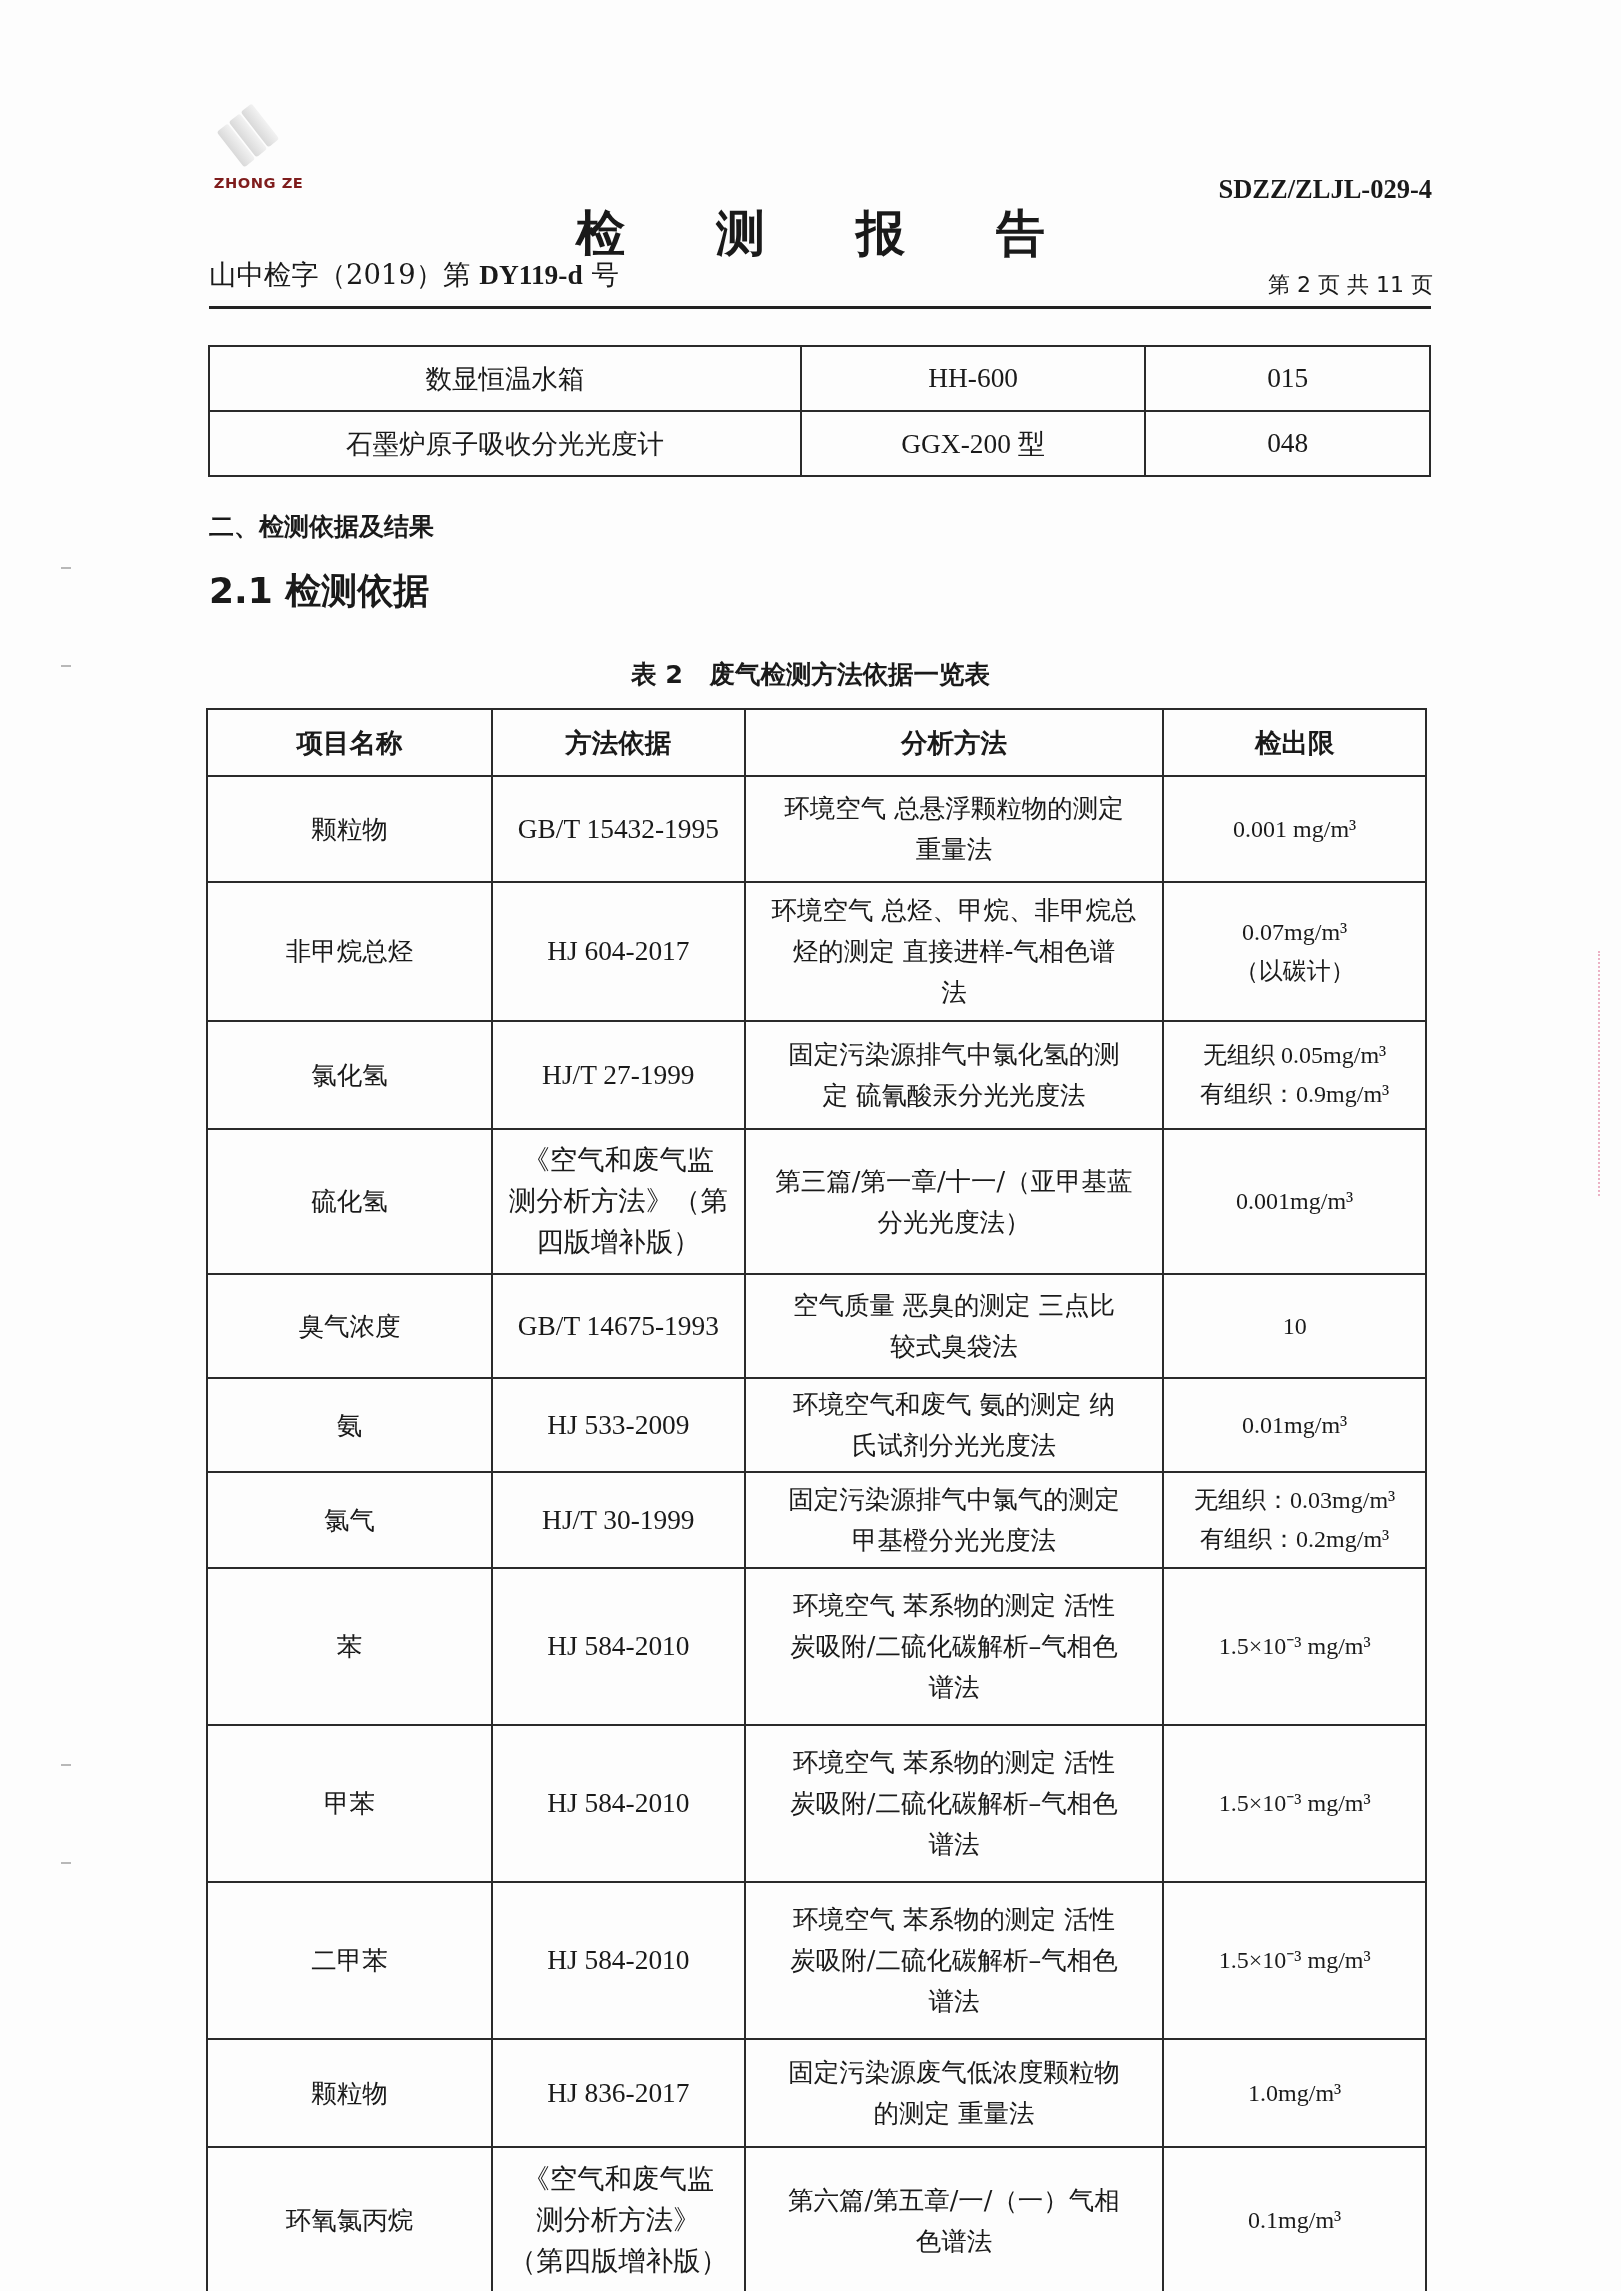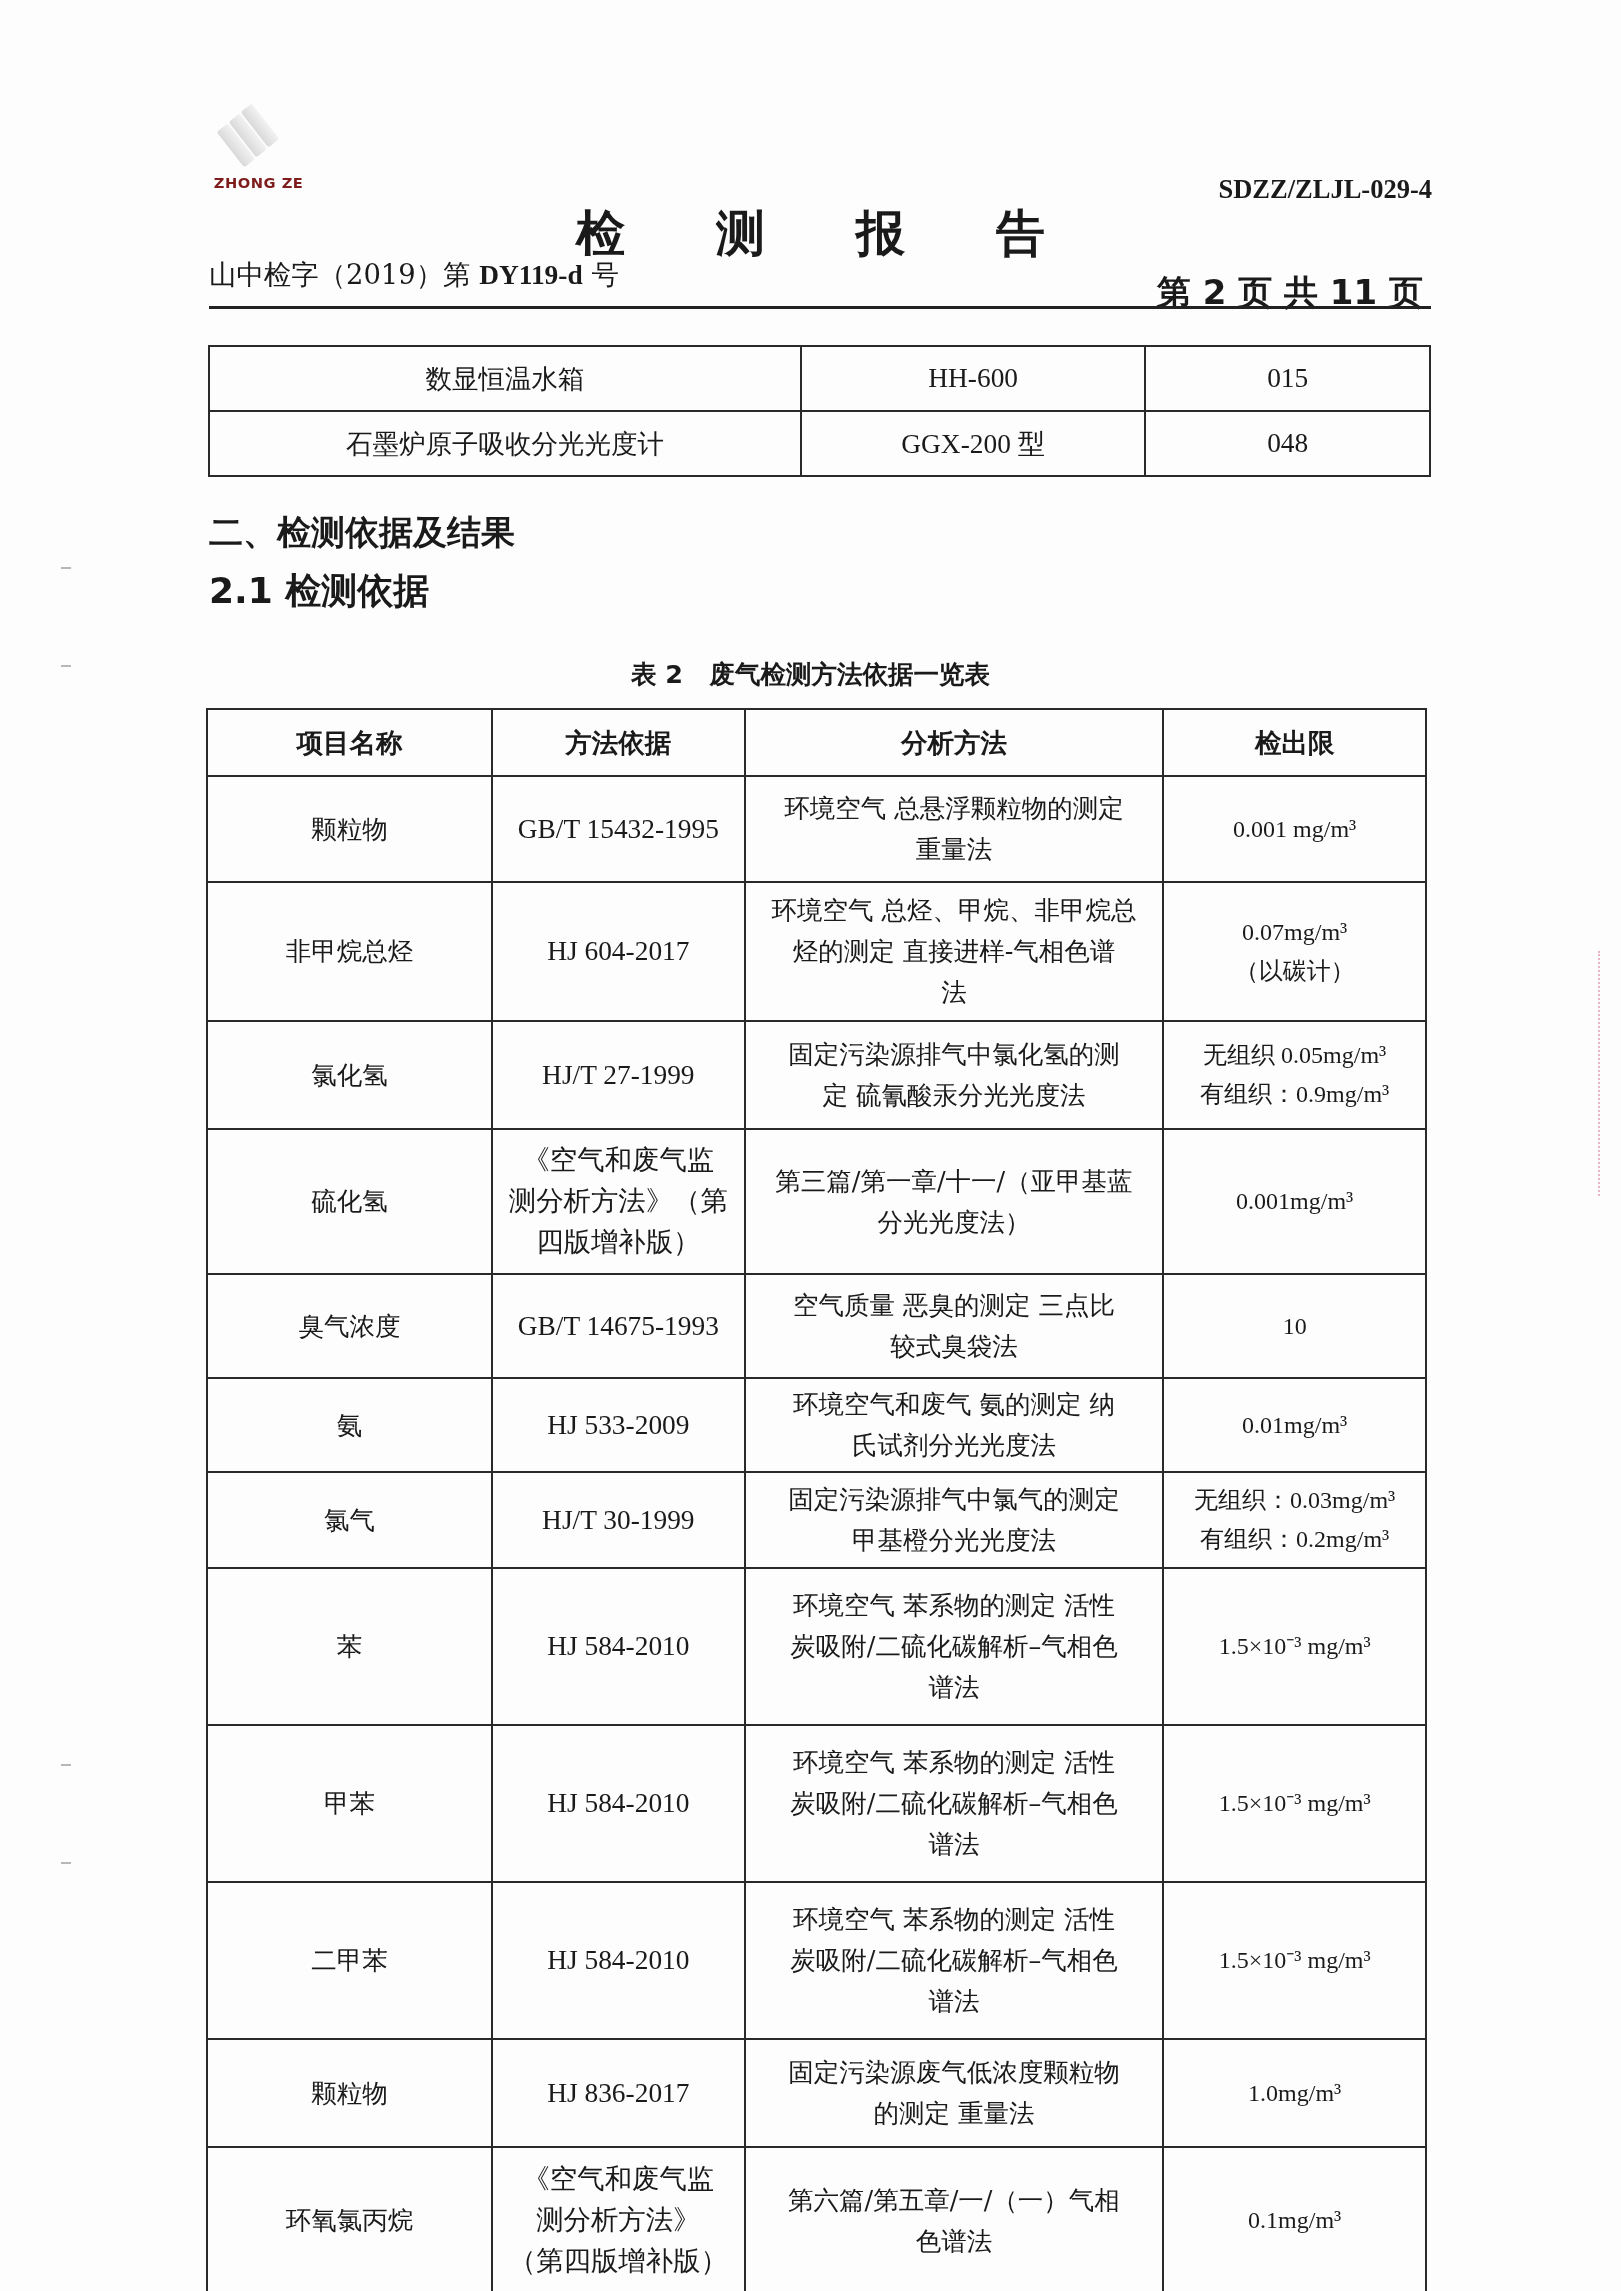--- a/index.html
+++ b/index.html
@@ -26,34 +26,34 @@
     position: absolute; left: 0; width: 100%; top: 201px; text-align: center;
     font-family: "DejaVu Sans", sans-serif; font-weight: bold; font-size: 49px; letter-spacing: 37px;
     padding-left: 37px; box-sizing: border-box;
   }
   .report-no {
     position: absolute; left: 209px; top: 257px; font-size: 27.4px;
     font-family: "DejaVu Serif", serif;
   }
   .report-no b { font-family: "Liberation Serif", serif; }
   .page-info {
-    position: absolute; right: 198px; top: 270px; font-size: 34px; font-weight: bold;
+    position: absolute; right: 188px; top: 270px; font-size: 22px; font-weight: normal;
     font-family: "DejaVu Sans", sans-serif;
   }
   .header-rule {
     position: absolute; left: 209px; top: 306px; width: 1222px; height: 2.9px; background: #222;
   }
   table { border-collapse: collapse; position: absolute; }
   td, th { border: 2px solid #2a2a2a; text-align: center; vertical-align: middle; }
   .equip { left: 208px; top: 345px; width: 1223px; }
   .equip td { height: 61px; font-size: 26.5px; border-radius: 24px; }
   .equip td.num { font-family: "Liberation Serif", serif; font-size: 27.4px; }
   .h1 {
     position: absolute; left: 209px; top: 510px; font-family: "DejaVu Sans", sans-serif;
-    font-weight: bold; font-size: 34px;
+    font-weight: bold; font-size: 25px;
   }
   .h2 {
     position: absolute; left: 209px; top: 567px; font-family: "DejaVu Sans", sans-serif;
     font-weight: bold; font-size: 36px;
   }
   .caption {
     position: absolute; left: 0; width: 100%; top: 657px; text-align: center;
     font-family: "DejaVu Sans", sans-serif; font-weight: bold; font-size: 25.5px;
   }
   .caption span + span { margin-left: 17.6px; }

